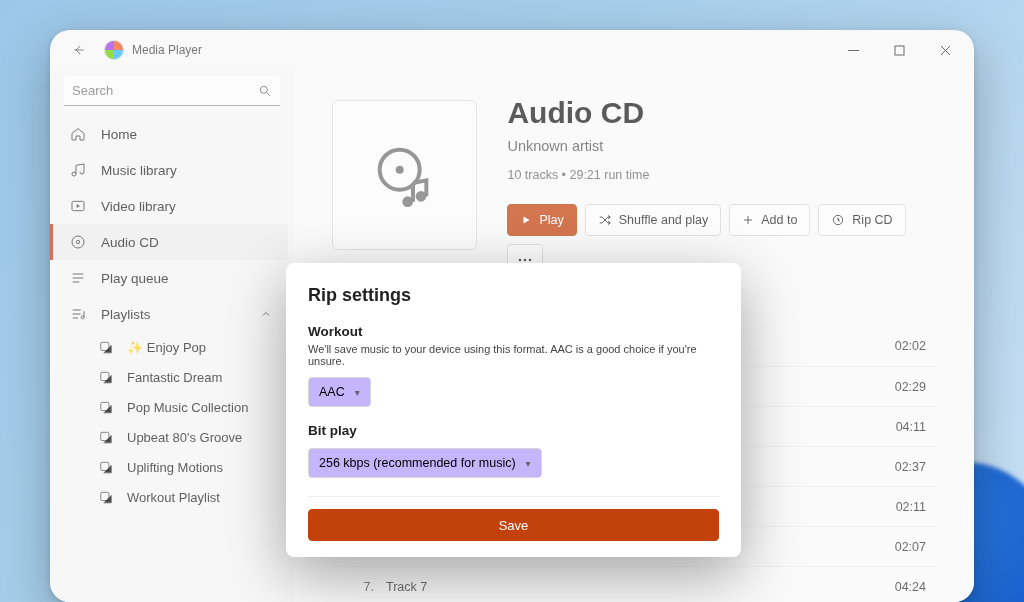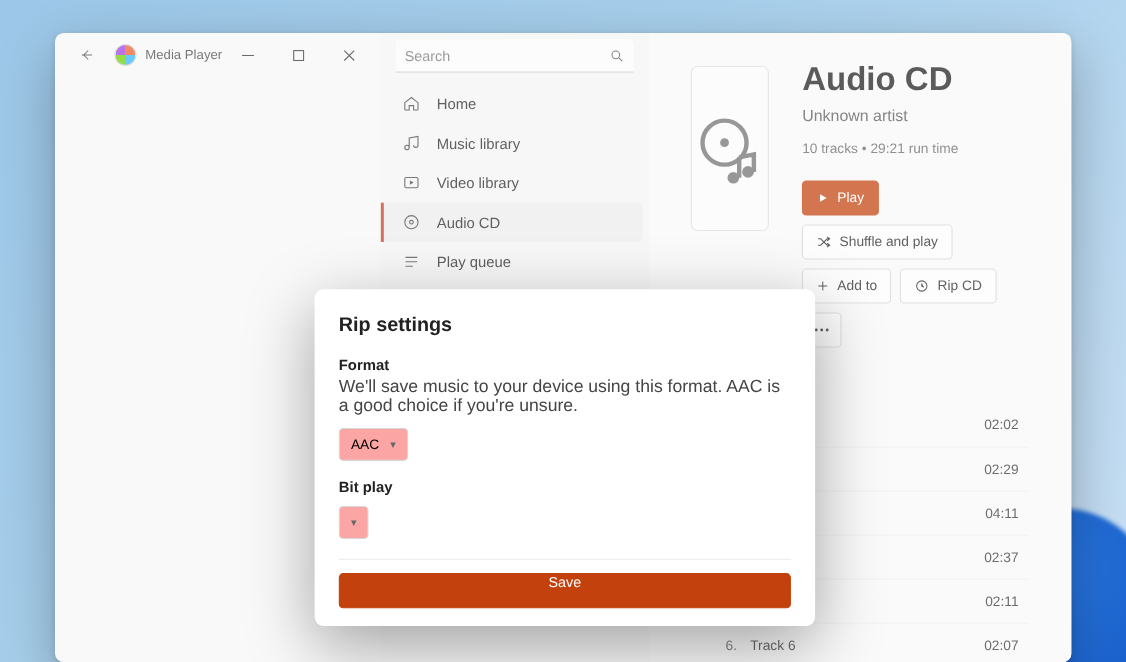--- a/index.html
+++ b/index.html
@@ -4,22 +4,22 @@
 <style>
   * { box-sizing: border-box; margin: 0; padding: 0; font-family: "Segoe UI", "Segoe UI Variable", Arial, sans-serif; }
   html, body { width: 1024px; height: 602px; overflow: hidden; }
   body {
     background: linear-gradient(135deg, #9cc7e8 0%, #a7cfeb 40%, #c9e0f5 100%);
     position: relative;
   }
   .blue-blob { position: absolute; right: -30px; bottom: -40px; width: 180px; height: 180px; background: radial-gradient(circle at 30% 30%, #2f7fe6, #1256c4); border-radius: 50%; filter: blur(2px); }
   .window {
     position: absolute; left: 50px; top: 30px; width: 924px; height: 572px;
-    background: #f7f7f7; border-radius: 8px; box-shadow: 0 18px 50px rgba(0,0,0,.28), 0 2px 6px rgba(0,0,0,.12);
-    display: flex; flex-direction: row; overflow: hidden;
+    background: #f7f7f7; border-radius: 20px; box-shadow: 0 18px 50px rgba(0,0,0,.28), 0 2px 6px rgba(0,0,0,.12);
+    display: flex; flex-direction: column; overflow: hidden;
   }
   .titlebar { height: 40px; display: flex; align-items: center; padding: 0 6px 0 14px; }
   .tb-back { width: 30px; display:flex; justify-content:center; align-items:center; color:#444; }
   .tb-logo { width: 20px; height: 20px; margin: 0 8px 0 10px; border-radius: 50%; background: conic-gradient(#f05a28 0 25%, #2fb6ff 25% 50%, #6ccf00 50% 75%, #9b3fe6 75% 100%); border: 1px solid #d0d0d0; }
   .tb-title { font-size: 12px; color:#444; }
   .tb-spacer { flex: 1; }
   .tb-btn { width: 46px; height: 28px; display:flex; align-items:center; justify-content:center; color:#333; }
   .tb-btn svg { width: 11px; height: 11px; }
   .body { flex:1; display:flex; min-height:0; }
   .sidebar { width: 244px; background:#f4f4f4; display:flex; flex-direction:column; }
@@ -49,25 +49,25 @@
   .track:first-child { border-top:0; }
   .track .num { width:24px; color:#555; text-align:right; margin-right:12px; }
   .track .name { flex:1; }
   .track .dur { color:#333; font-variant-numeric: tabular-nums; }
 
   .overlay { position:absolute; inset:0; background:rgba(255,255,255,.28); backdrop-filter: blur(.3px); }
   .dialog { position:absolute; left:236px; top:233px; width:455px; background:#fff; border-radius:8px; box-shadow:0 18px 60px rgba(0,0,0,.35); padding: 22px 22px 16px 22px; }
   .dlg-title { font-size:18px; font-weight:600; color:#222; margin-bottom:18px; }
   .dlg-sect { margin-bottom: 16px; }
   .dlg-lbl { font-size:13.5px; font-weight:600; color:#222; }
-  .dlg-desc { font-size:16px; color:#444; margin-top:4px; }
-  .combo { margin-top:10px; display:inline-flex; align-items:center; height:30px; border:1px solid #d7d7d7; border-radius:4px; padding: 0 10px; gap:10px; font-size:12.5px; background:#fca5a5; }
+  .dlg-desc { font-size:11px; color:#444; margin-top:4px; }
+  .combo { margin-top:10px; display:inline-flex; align-items:center; height:30px; border:1px solid #d7d7d7; border-radius:4px; padding: 0 10px; gap:10px; font-size:12.5px; background:#c4b5fd; }
   .combo .chev { color:#666; font-size:10px; }
   .dlg-actions { display:flex; gap:8px; margin-top:18px; border-top:1px solid #eee; padding-top:12px; }
-  .dlg-btn { flex:1; height:32px; border-radius:4px; font-size:13px; display:flex; align-items:flex-start; justify-content:center; border:1px solid #d7d7d7; background:#fdfdfd; }
+  .dlg-btn { flex:1; height:32px; border-radius:4px; font-size:13px; display:flex; align-items:center; justify-content:center; border:1px solid #d7d7d7; background:#fdfdfd; }
   .dlg-btn.pri { background:#c2410c; border-color:#c2410c; color:#fff; }
   svg { display:block; }
 </style>
 </head>
 <body>
 
 <div class="blue-blob"></div>
 
 <div class="window">
 
@@ -332,31 +332,32 @@
       </div>
     </div>
   </div>
 
   <div class="overlay"></div>
 
   <div class="dialog">
     <div class="dlg-title">Rip settings</div>
 
     <div class="dlg-sect">
-      <div class="dlg-lbl">Format</div>
+      <div class="dlg-lbl">Workout</div>
       <div class="dlg-desc">We'll save music to your device using this format. AAC is a good choice if you're unsure.</div>
       <div class="combo">
         <span>AAC</span>
         <span class="chev">▾</span>
       </div>
     </div>
 
     <div class="dlg-sect">
       <div class="dlg-lbl">Bit play</div>
       <div class="combo">
+        <span>256 kbps (recommended for music)</span>
         <span class="chev">▾</span>
       </div>
     </div>
 
     <div class="dlg-actions">
       <div class="dlg-btn pri">
           <span>Save</span>
         </div>
     </div>
   </div>

